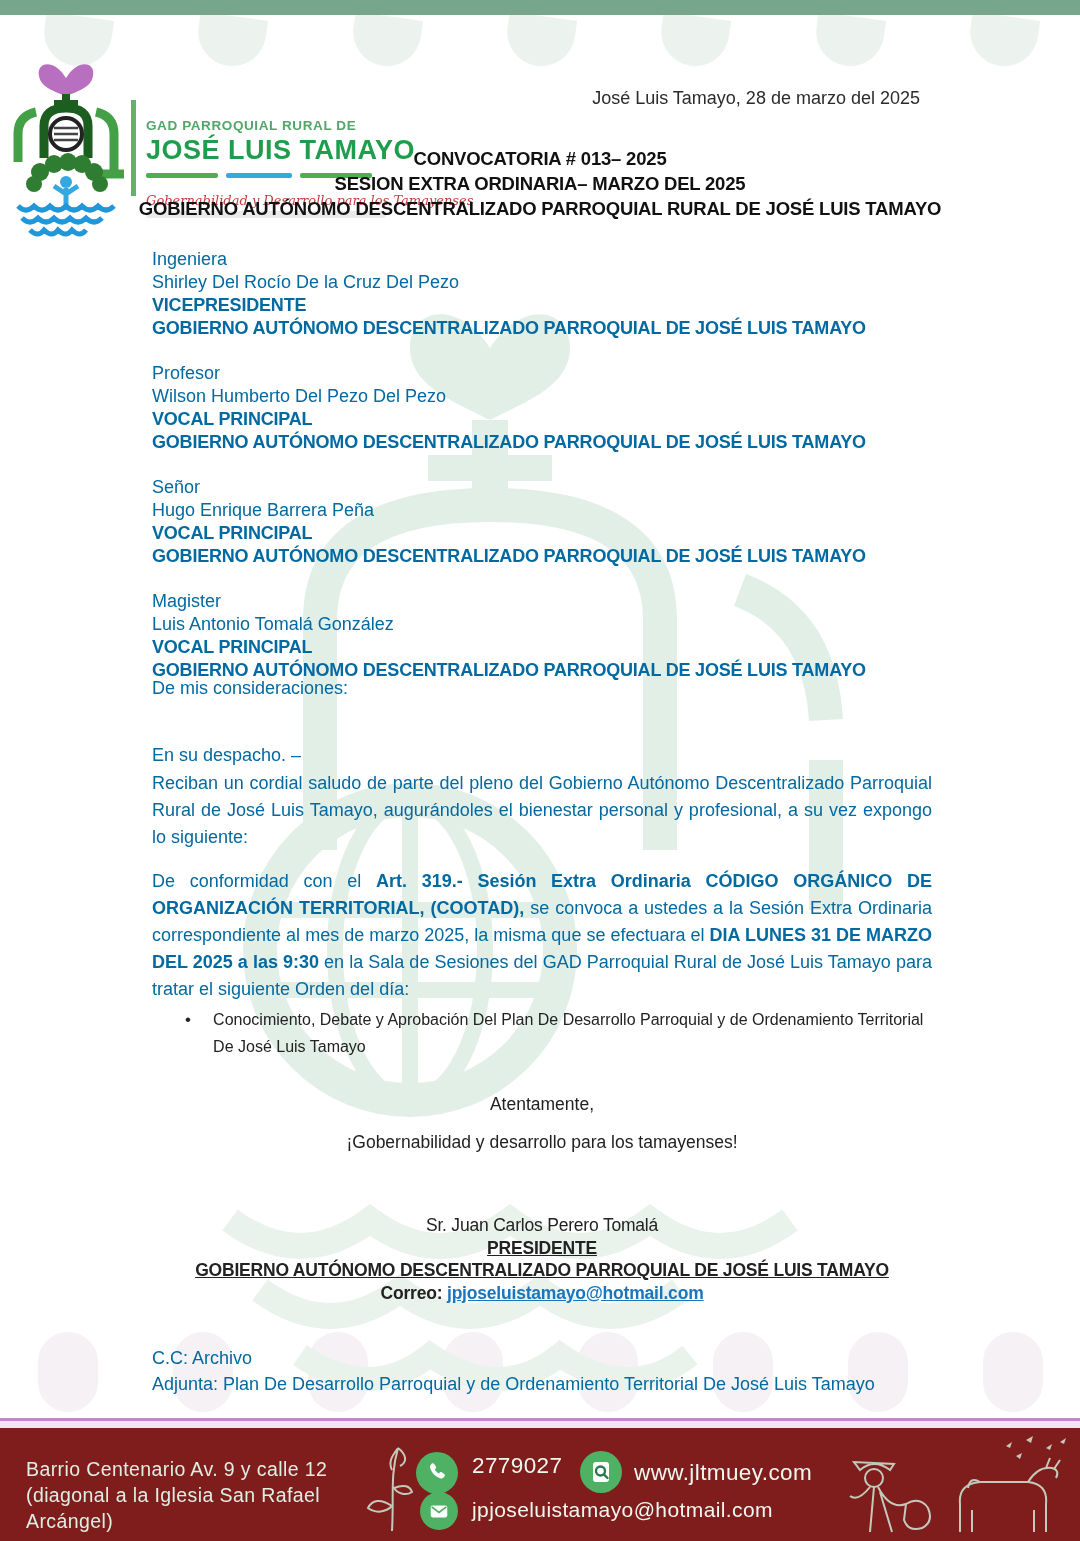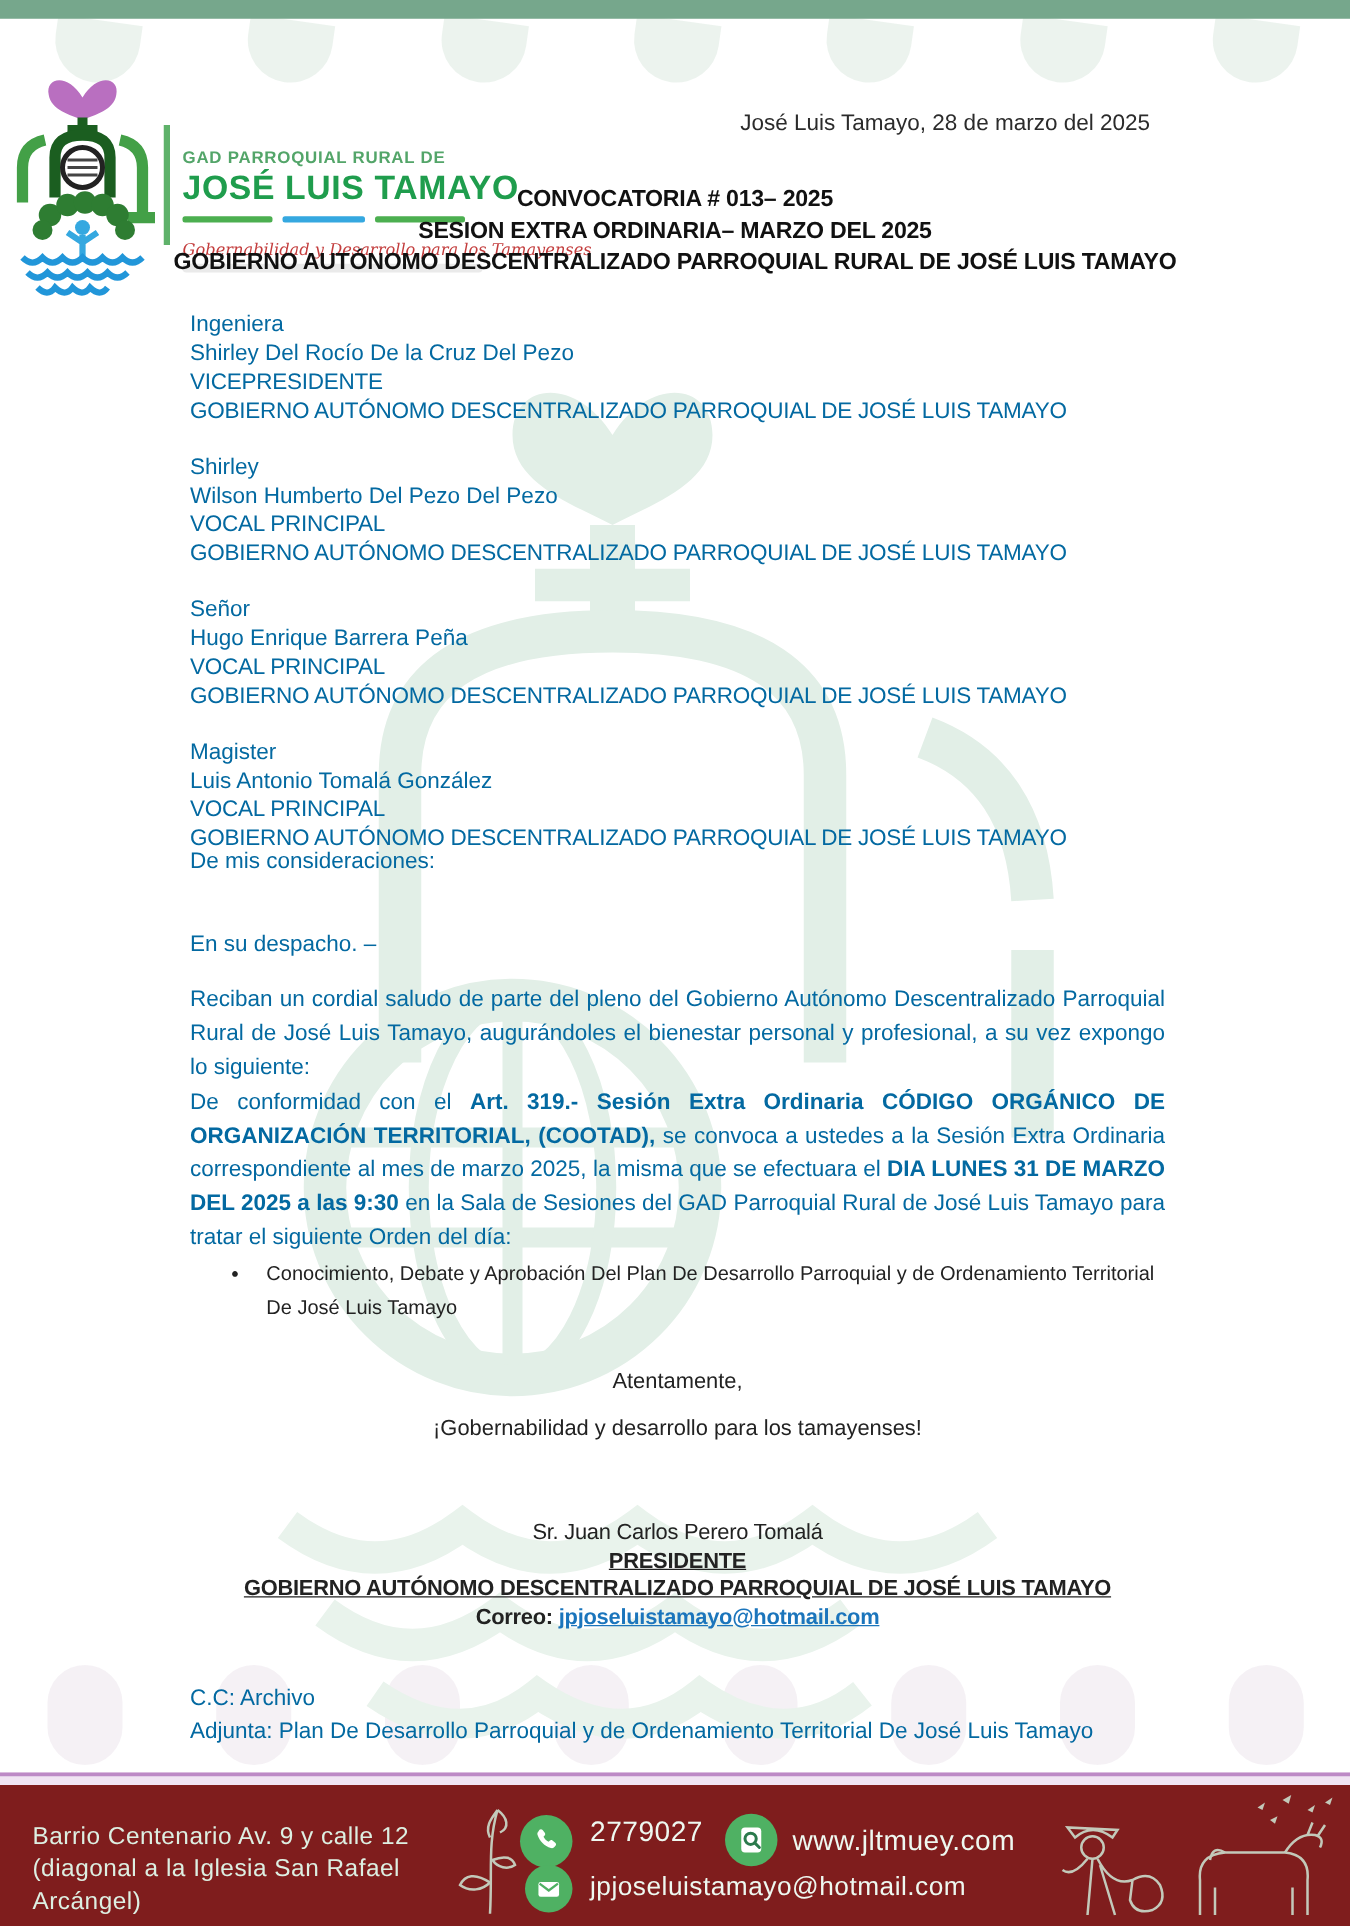--- a/index.html
+++ b/index.html
@@ -24,24 +24,24 @@
   .bar-b{width:66px;background:#35a8e0;}
   .tagline{color:#b91c1c;font-size:13px;font-style:italic;margin-top:15px;font-family:"DejaVu Serif",serif;opacity:.85;}
   .regline{margin-top:3px;width:240px;height:7px;background:#d9d9d9;opacity:.55;border-radius:3px;}
   .date-line{top:88px;left:420px;width:500px;text-align:right;font-size:18px;color:#2b2b2b;}
   .titles{top:146px;left:100px;width:880px;text-align:center;font-weight:bold;color:#111;
           font-size:18.5px;line-height:25px;letter-spacing:-.2px;}
   
   .content{left:152px;width:780px;font-size:18px;color:#0369a1;}
   .recipients{top:248px;}
   .recip{margin-bottom:22px;line-height:23px;}
-  .recip .bold{font-weight:normal;letter-spacing:-.2px;}
+  .recip .bold{font-weight:bold;letter-spacing:-.2px;}
   .line-salut1{top:678px;}
   .line-salut2{top:745px;}
-  .para1{top:786px;text-align:justify;line-height:27px;}
+  .para1{top:770px;text-align:justify;line-height:27px;}
   .para2{top:868px;text-align:justify;line-height:27px;}
   .b{font-weight:bold;}
   .bullet-row{top:1006px;left:185px;width:745px;display:flex;line-height:27px;}
   .bullet-dot{width:34px;font-size:17px;}
   .centered{left:152px;width:780px;text-align:center;font-size:17.5px;}
   .atentamente{top:1094px;}
   .slogan{top:1132px;}
   .signature{top:1214px;line-height:22.5px;letter-spacing:-.2px;}
   .sig-role,.sig-org{font-weight:bold;text-decoration:underline;}
   .sig-mail-label{font-weight:bold;}
@@ -154,21 +154,21 @@
   </div>
 
   <div class="abs z2 content recipients">
     <div class="recip">
       <div>Ingeniera</div>
       <div>Shirley Del Rocío De la Cruz Del Pezo</div>
       <div class="bold">VICEPRESIDENTE</div>
       <div class="bold">GOBIERNO AUTÓNOMO DESCENTRALIZADO PARROQUIAL DE JOSÉ LUIS TAMAYO</div>
     </div>
     <div class="recip">
-      <div>Shirley</div>
+      <div>Profesor</div>
       <div>Wilson Humberto Del Pezo Del Pezo</div>
       <div class="bold">VOCAL PRINCIPAL</div>
       <div class="bold">GOBIERNO AUTÓNOMO DESCENTRALIZADO PARROQUIAL DE JOSÉ LUIS TAMAYO</div>
     </div>
     <div class="recip">
       <div>Señor</div>
       <div>Hugo Enrique Barrera Peña</div>
       <div class="bold">VOCAL PRINCIPAL</div>
       <div class="bold">GOBIERNO AUTÓNOMO DESCENTRALIZADO PARROQUIAL DE JOSÉ LUIS TAMAYO</div>
     </div>

